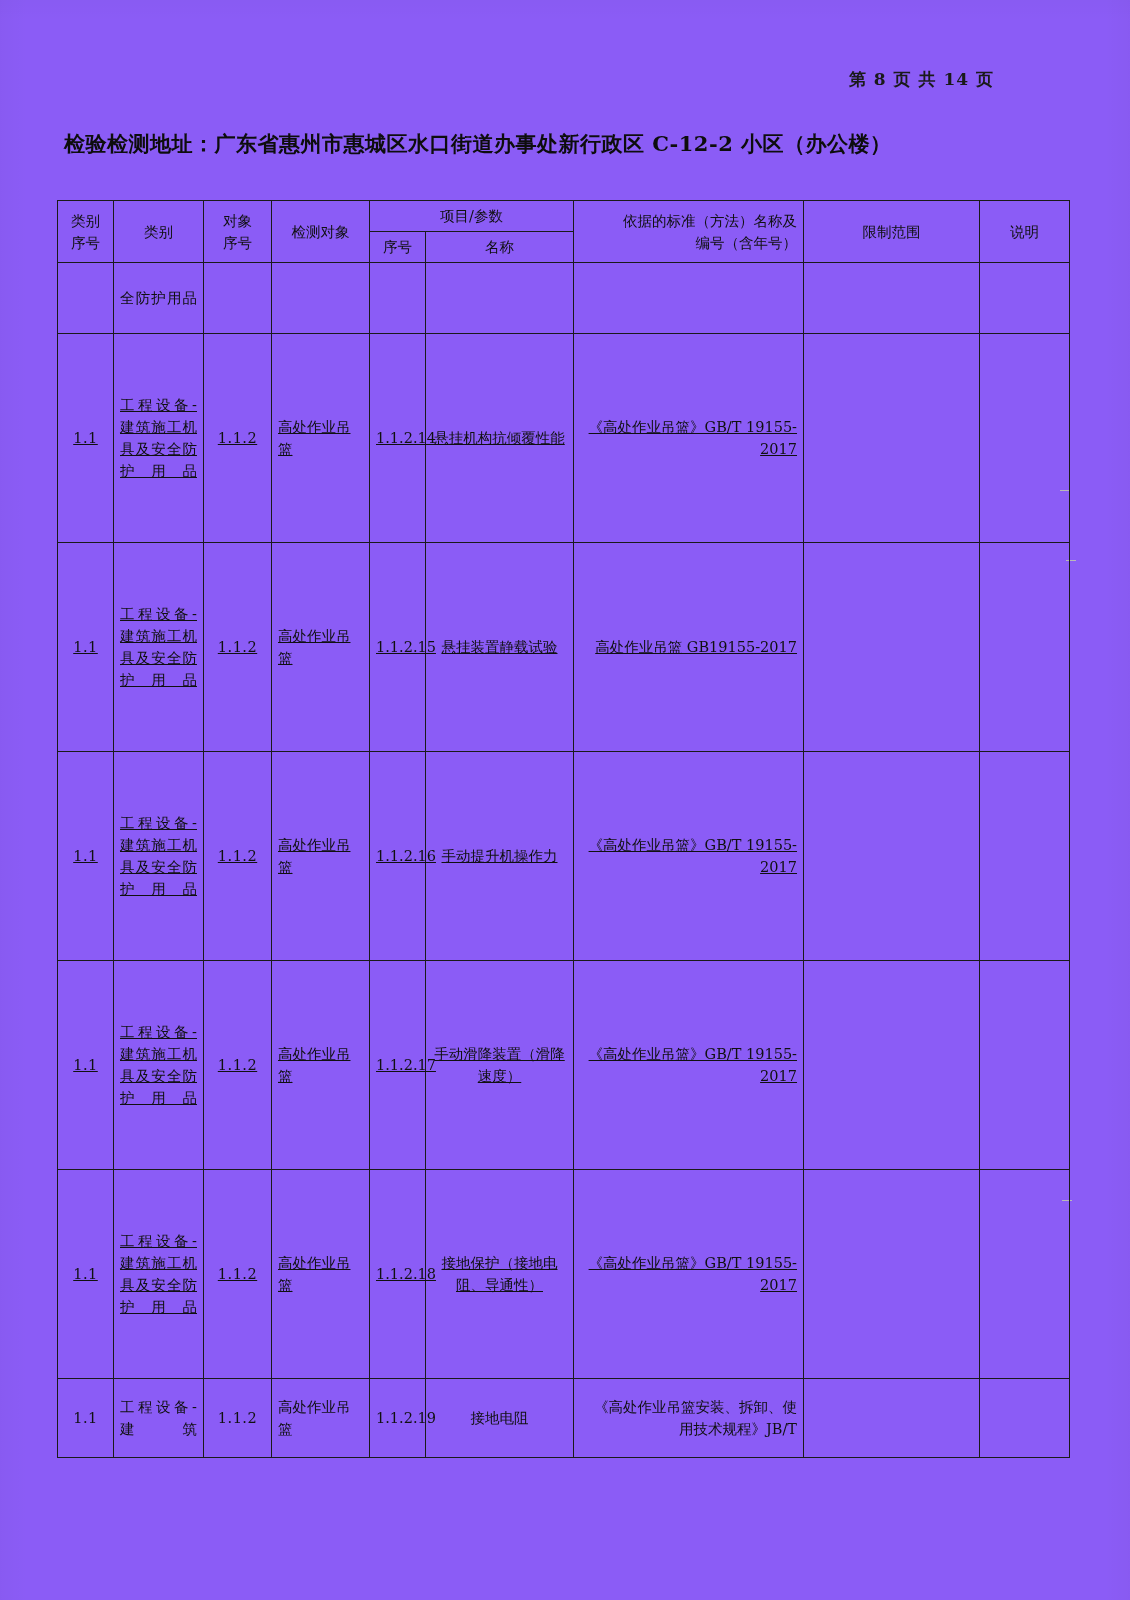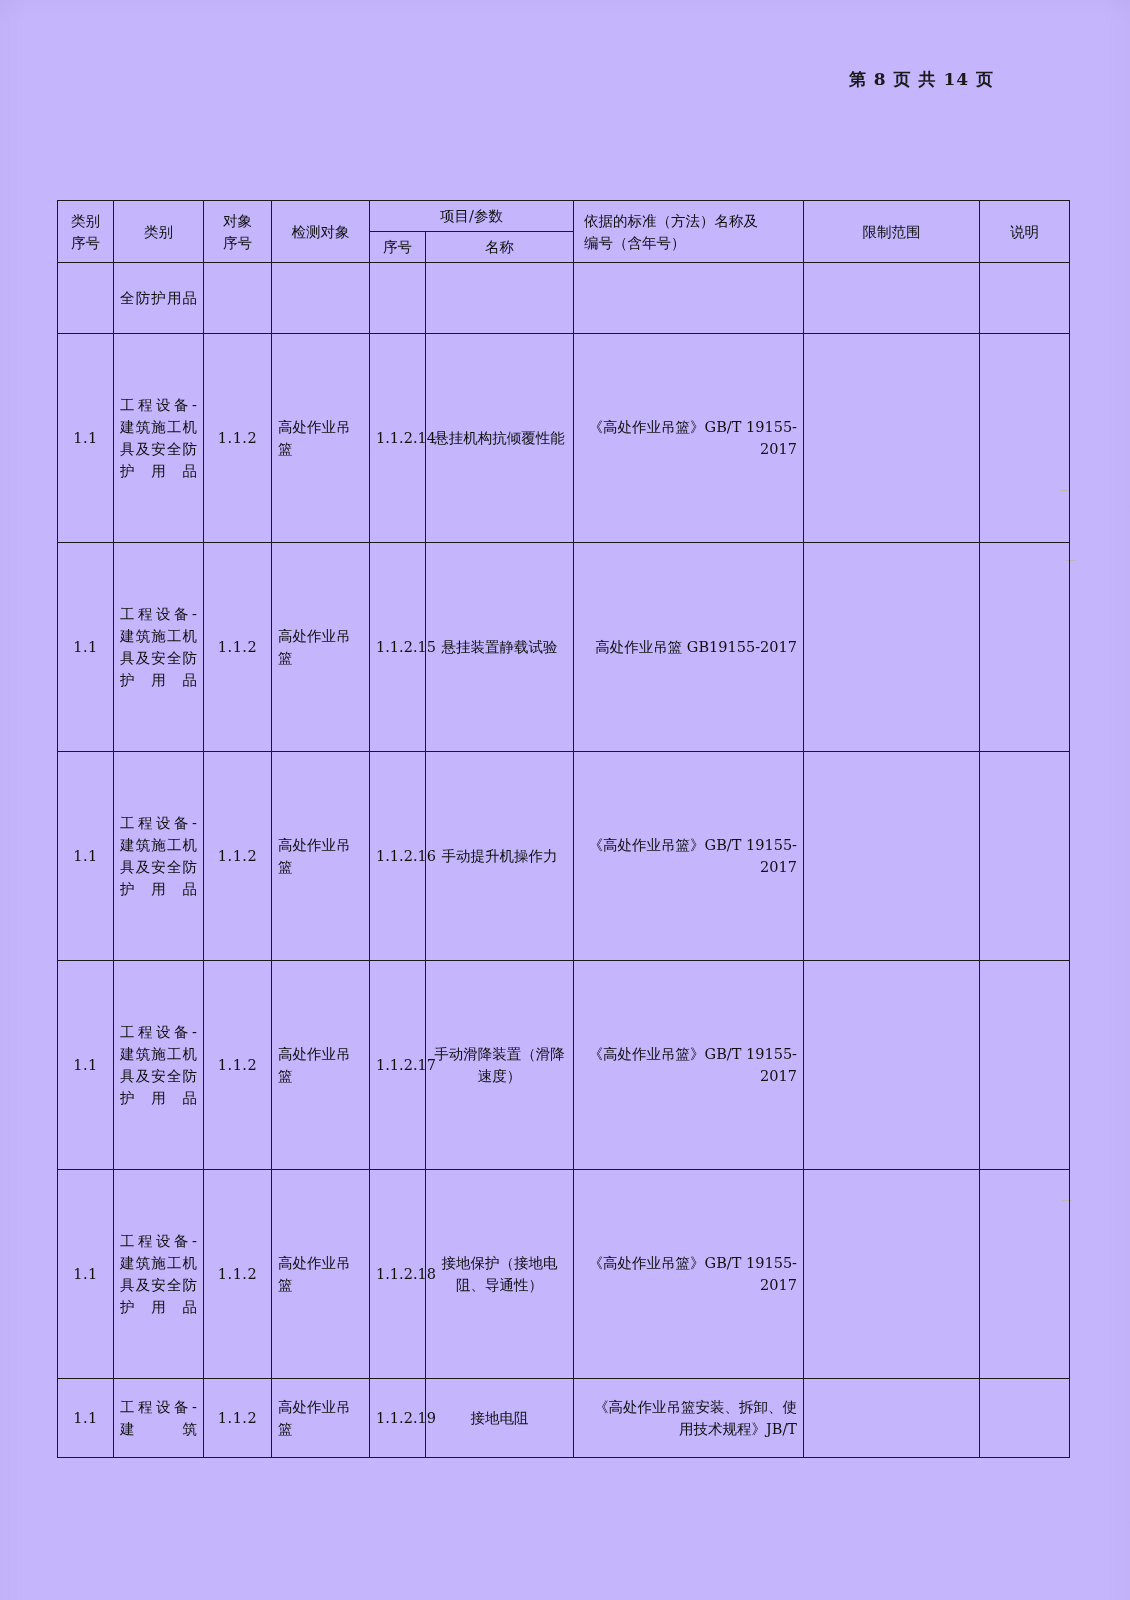--- a/index.html
+++ b/index.html
@@ -13,21 +13,21 @@
     position: relative;
     font-family: "DejaVu Serif", "Liberation Serif", serif;
     color: #111;
     overflow: hidden;
   }
   .page {
     position: absolute;
     left: 0; top: 0;
     width: 1130px;
     height: 1600px;
-    background: #c4b5fd;
+    background: #8b5cf6;
   }
   
   .page:before {
     content: "";
     position: absolute;
     inset: 0;
     background:
       linear-gradient(90deg, rgba(0,0,0,0.020) 0px, rgba(0,0,0,0) 28px),
       linear-gradient(270deg, rgba(0,0,0,0.020) 0px, rgba(0,0,0,0) 26px),
       linear-gradient(180deg, rgba(0,0,0,0.015) 0px, rgba(0,0,0,0) 22px);
@@ -116,38 +116,39 @@
   .name-cell {
     text-align: center;
     padding-left: 9px;
     line-height: 24px;
   }
   .std-cell {
     text-align: right;
     padding-left: 10px;
     line-height: 25px;
   }
-  .row-tall td { height: 200px; }
+  .row-tall td { height: 200px; text-decoration: underline; }
   .row-top td { height: 62px; }
   .row-last td { height: 70px; }
   
   .edge-mark {
     position: absolute;
     background: #b9b9b9;
     width: 10px;
     height: 1px;
   }
 </style>
 </head>
 <body>
 
 <div class="page">
 
   <div class="page-header">第 8 页 共 14 页</div>
 
+  <div class="doc-title">检验检测地址：广东省惠州市惠城区水口街道办事处新行政区 C-12-2 小区（办公楼）</div>
 
   <div class="edge-mark" style="left:1060px; top:490px;"></div>
   <div class="edge-mark" style="left:1066px; top:560px;"></div>
   <div class="edge-mark" style="left:1062px; top:1200px;"></div>
 
   <div class="table-wrap">
     <table class="main">
       <colgroup>
         <col class="c0">
           <col class="c1">
@@ -165,21 +166,21 @@
             <div>类别</div>
             <div>序号</div>
           </td>
           <td rowspan="2">类别</td>
           <td rowspan="2">
             <div>对象</div>
             <div>序号</div>
           </td>
           <td rowspan="2">检测对象</td>
           <td colspan="2">项目/参数</td>
-          <td rowspan="2" style="text-align:left; padding-left:10px;">
+          <td rowspan="2" style="text-align:right; padding-left:10px;">
             <div>依据的标准（方法）名称及</div>
             <div>编号（含年号）</div>
           </td>
           <td rowspan="2">限制范围</td>
           <td rowspan="2">说明</td>
         </tr>
         <tr>
           <td>序号</td>
           <td>名称</td>
         </tr>

